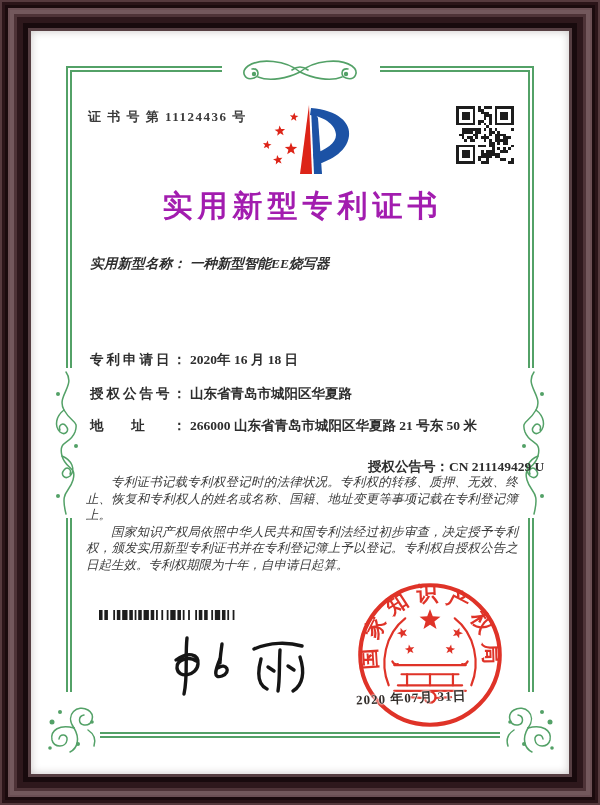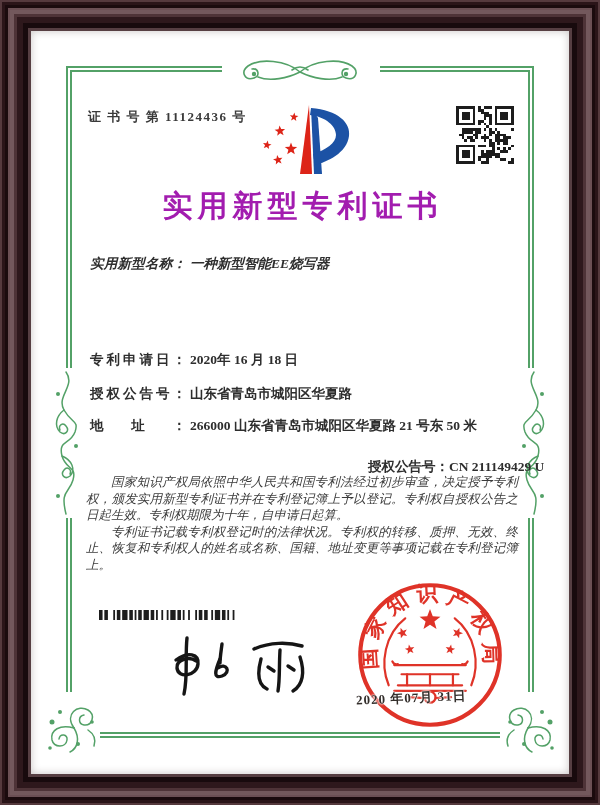--- a/index.html
+++ b/index.html
@@ -305,22 +305,22 @@
       <span class="flabel">授权公告号：</span><span class="fvalue">山东省青岛市城阳区华夏路</span>
     </div>
     <div class="row" style="top:417px;">
       <span class="flabel">地址：</span><span class="fvalue">266000 山东省青岛市城阳区华夏路 21 号东 50 米</span>
     </div>
     <div class="row" style="top:450px;">
       <span class="pair2"><span>授权公告号：</span><span>CN 211149429 U</span></span>
     </div>
 
     <div class="paras">
+      <p>专利证书记载专利权登记时的法律状况。专利权的转移、质押、无效、终止、恢复和专利权人的姓名或名称、国籍、地址变更等事项记载在专利登记簿上。</p>
       <p>国家知识产权局依照中华人民共和国专利法经过初步审查，决定授予专利权，颁发实用新型专利证书并在专利登记簿上予以登记。专利权自授权公告之日起生效。专利权期限为十年，自申请日起算。</p>
-      <p>专利证书记载专利权登记时的法律状况。专利权的转移、质押、无效、终止、恢复和专利权人的姓名或名称、国籍、地址变更等事项记载在专利登记簿上。</p>
     </div>
 
     <svg class="barcode" id="barcode" viewBox="0 0 139 10" preserveAspectRatio="none">
         <rect x="0.00" y="0" width="3.56" height="10" fill="#1d1d1d"></rect>
         <rect x="5.35" y="0" width="3.56" height="10" fill="#1d1d1d"></rect>
         <rect x="14.26" y="0" width="1.78" height="10" fill="#1d1d1d"></rect>
         <rect x="17.82" y="0" width="3.56" height="10" fill="#1d1d1d"></rect>
         <rect x="23.17" y="0" width="5.35" height="10" fill="#1d1d1d"></rect>
         <rect x="30.29" y="0" width="3.56" height="10" fill="#1d1d1d"></rect>
         <rect x="35.64" y="0" width="1.78" height="10" fill="#1d1d1d"></rect>

